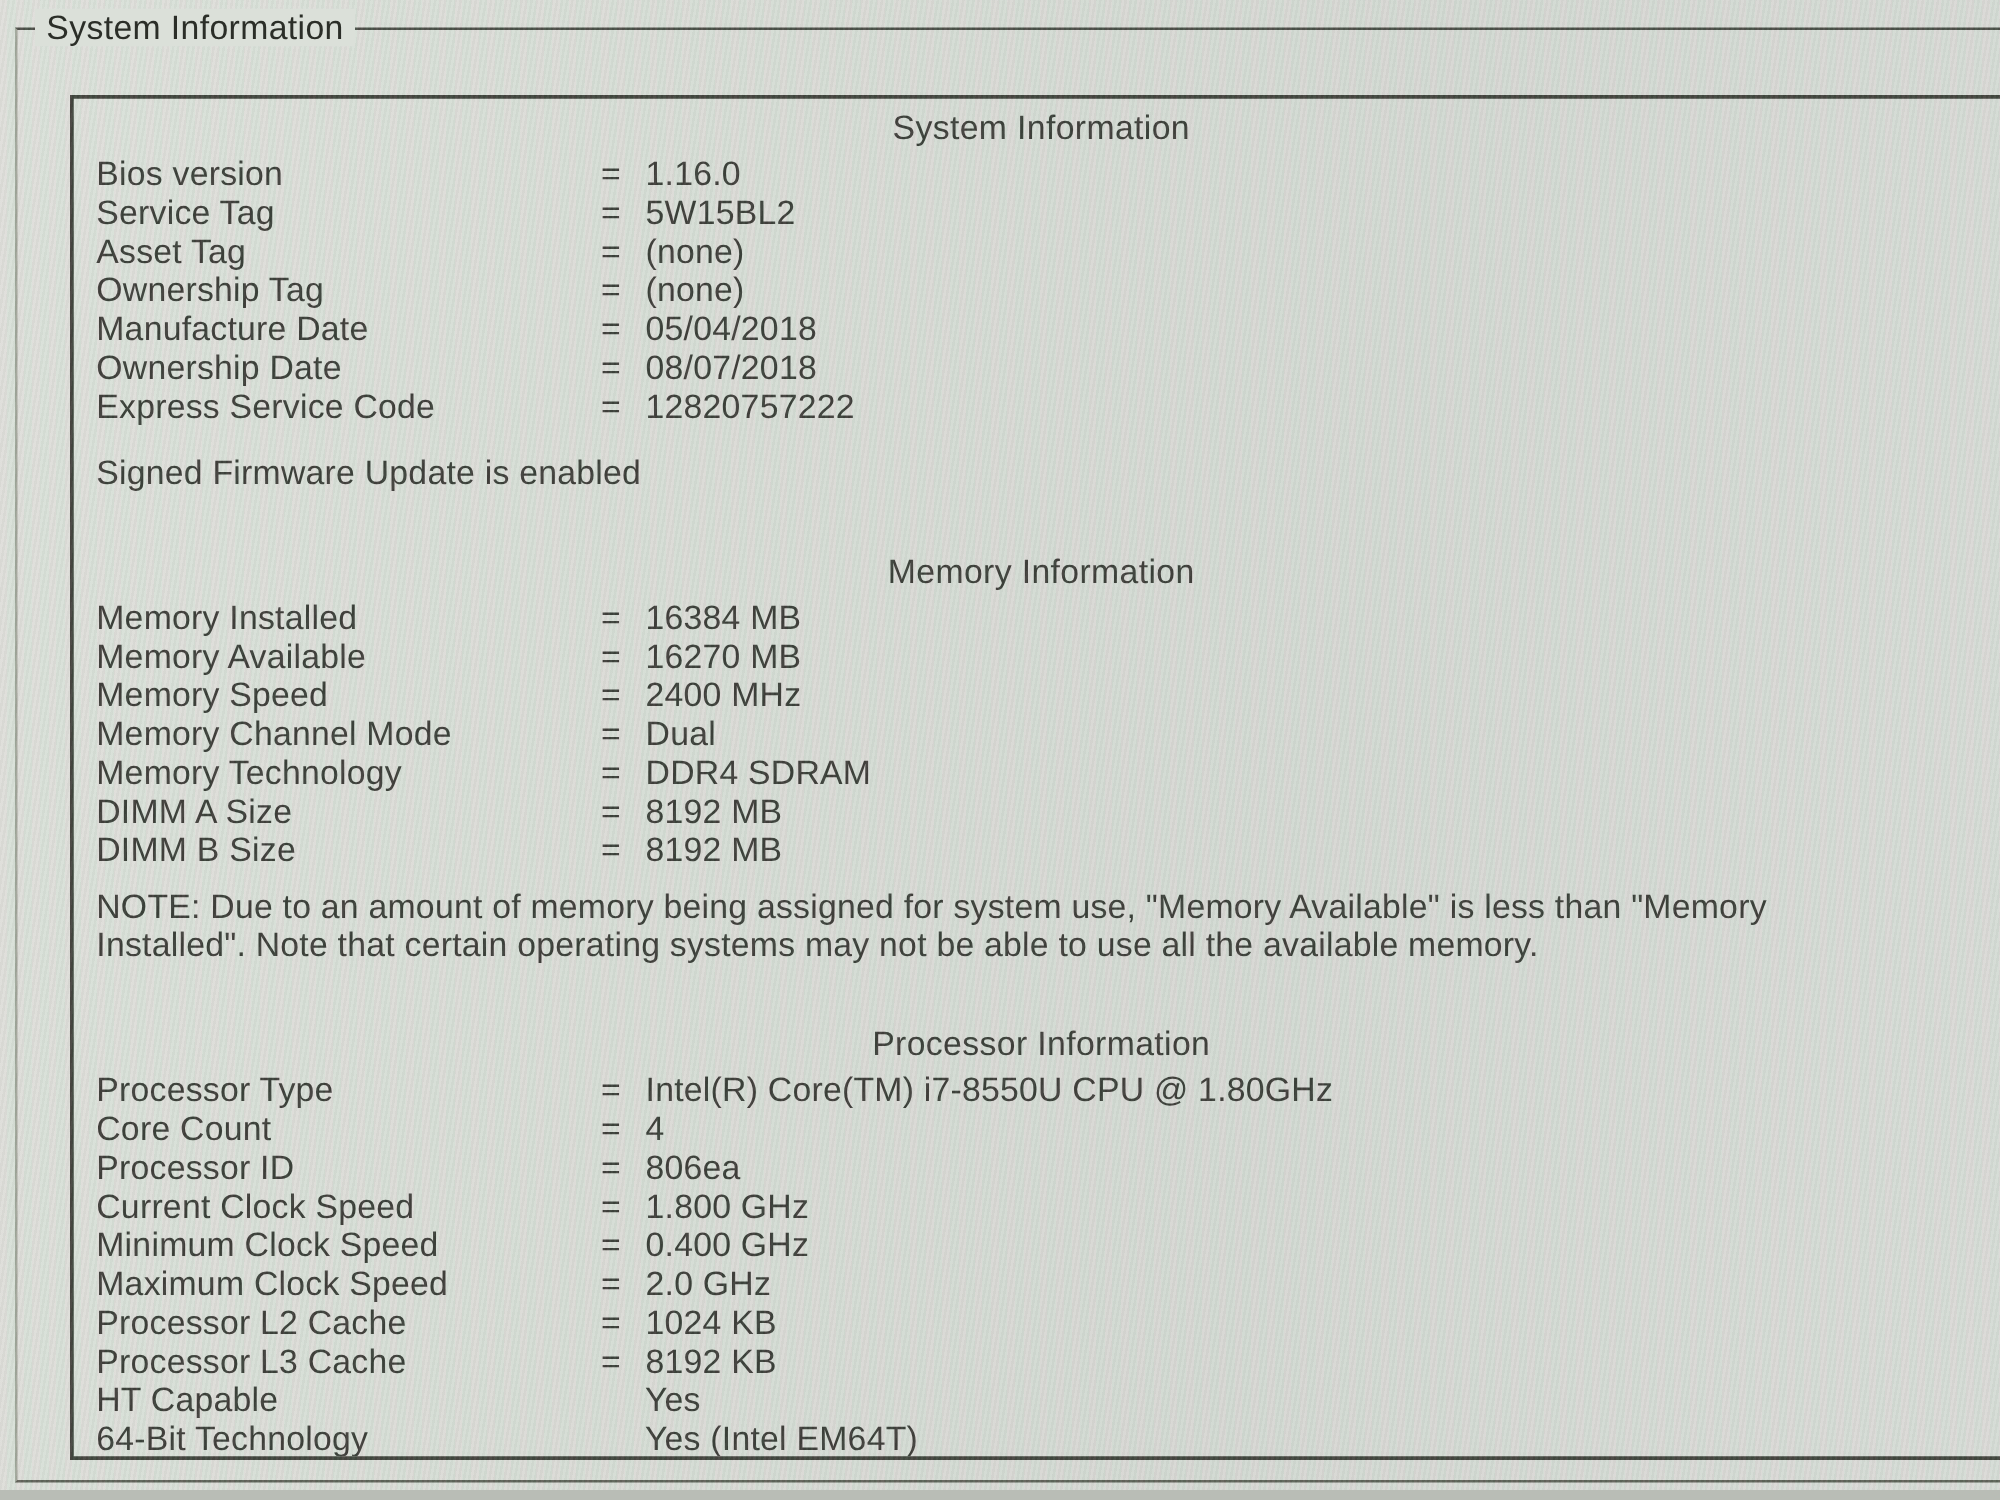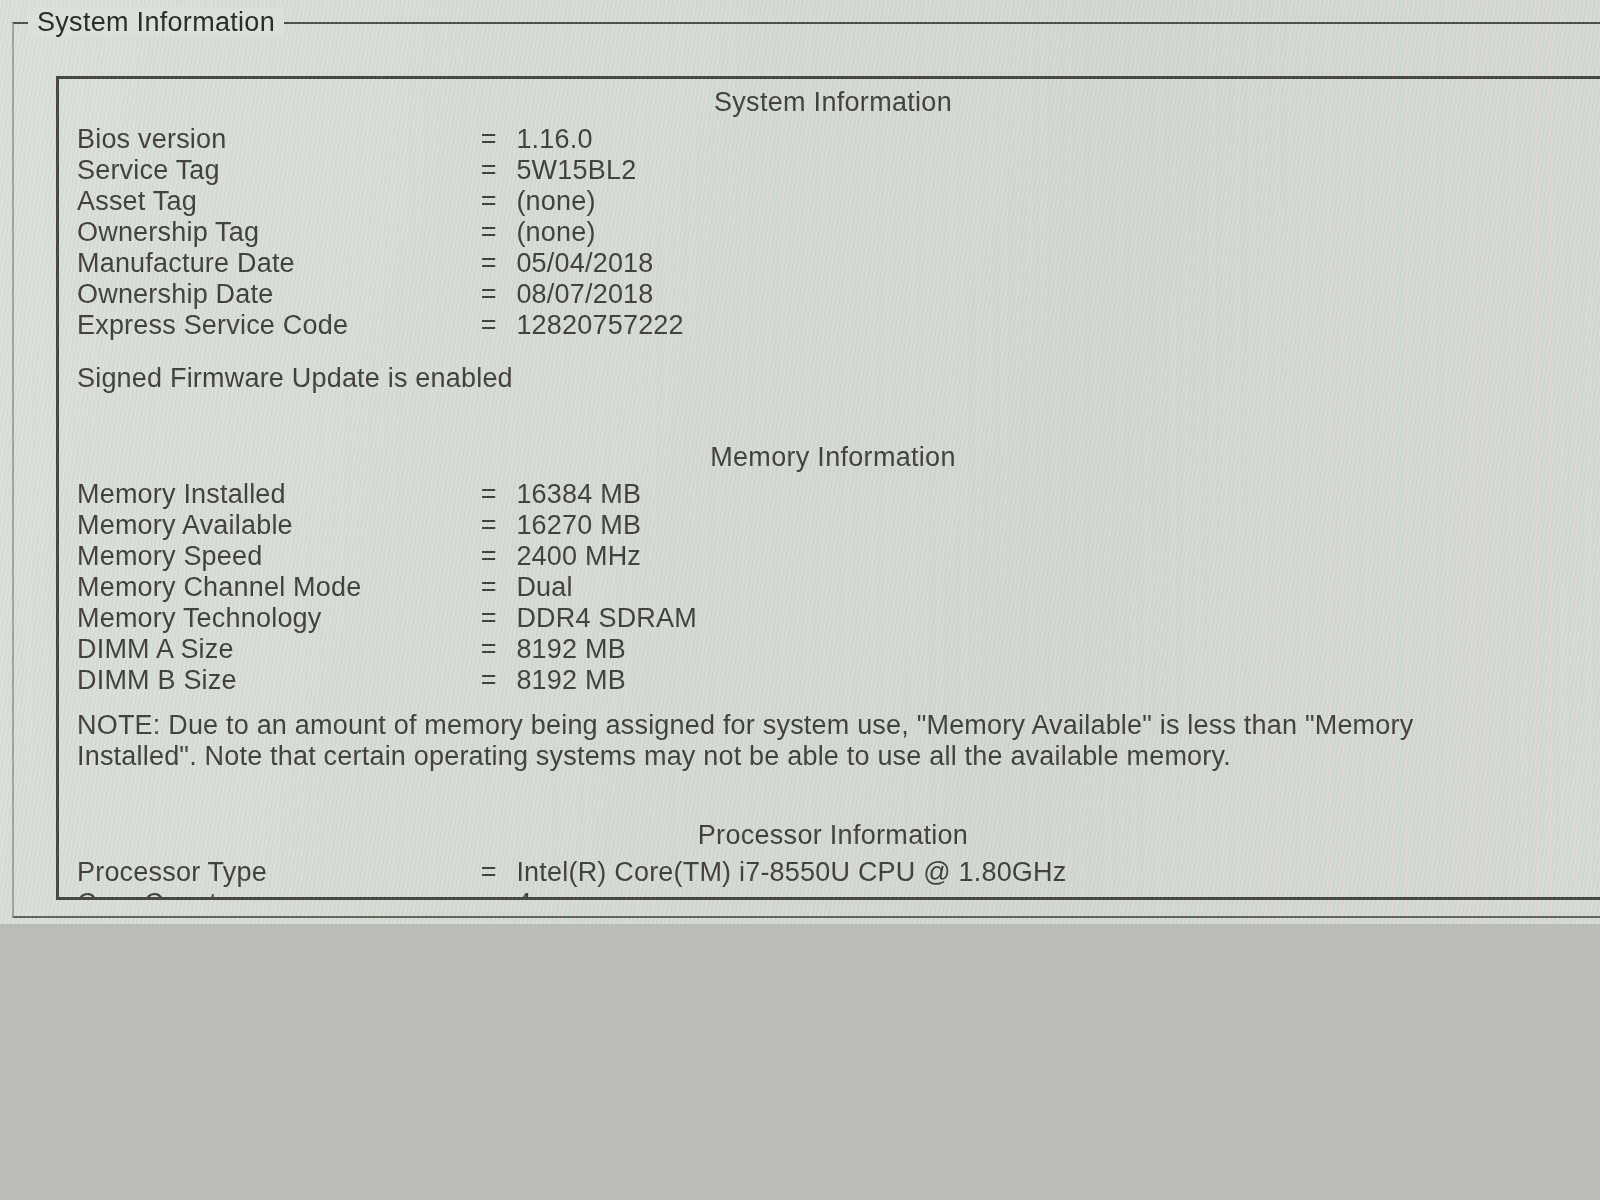--- a/index.html
+++ b/index.html
@@ -4,21 +4,21 @@
 <style>
   html, body {
     margin: 0;
     padding: 0;
     background: #b9bdb6;
     font-family: "Liberation Sans", sans-serif;
   }
   .screen {
     position: relative;
     width: 1600px;
-    height: 924px;
+    height: 1192px;
     overflow: hidden;
     background: linear-gradient(100deg, #dde2db 0%, #d8ddd6 35%, #d4d9d3 65%, #d8dcd7 100%);
     color: #2b2e28;
   }
   
   .screen::after {
     content: "";
     position: absolute;
     inset: 0;
     pointer-events: none;

